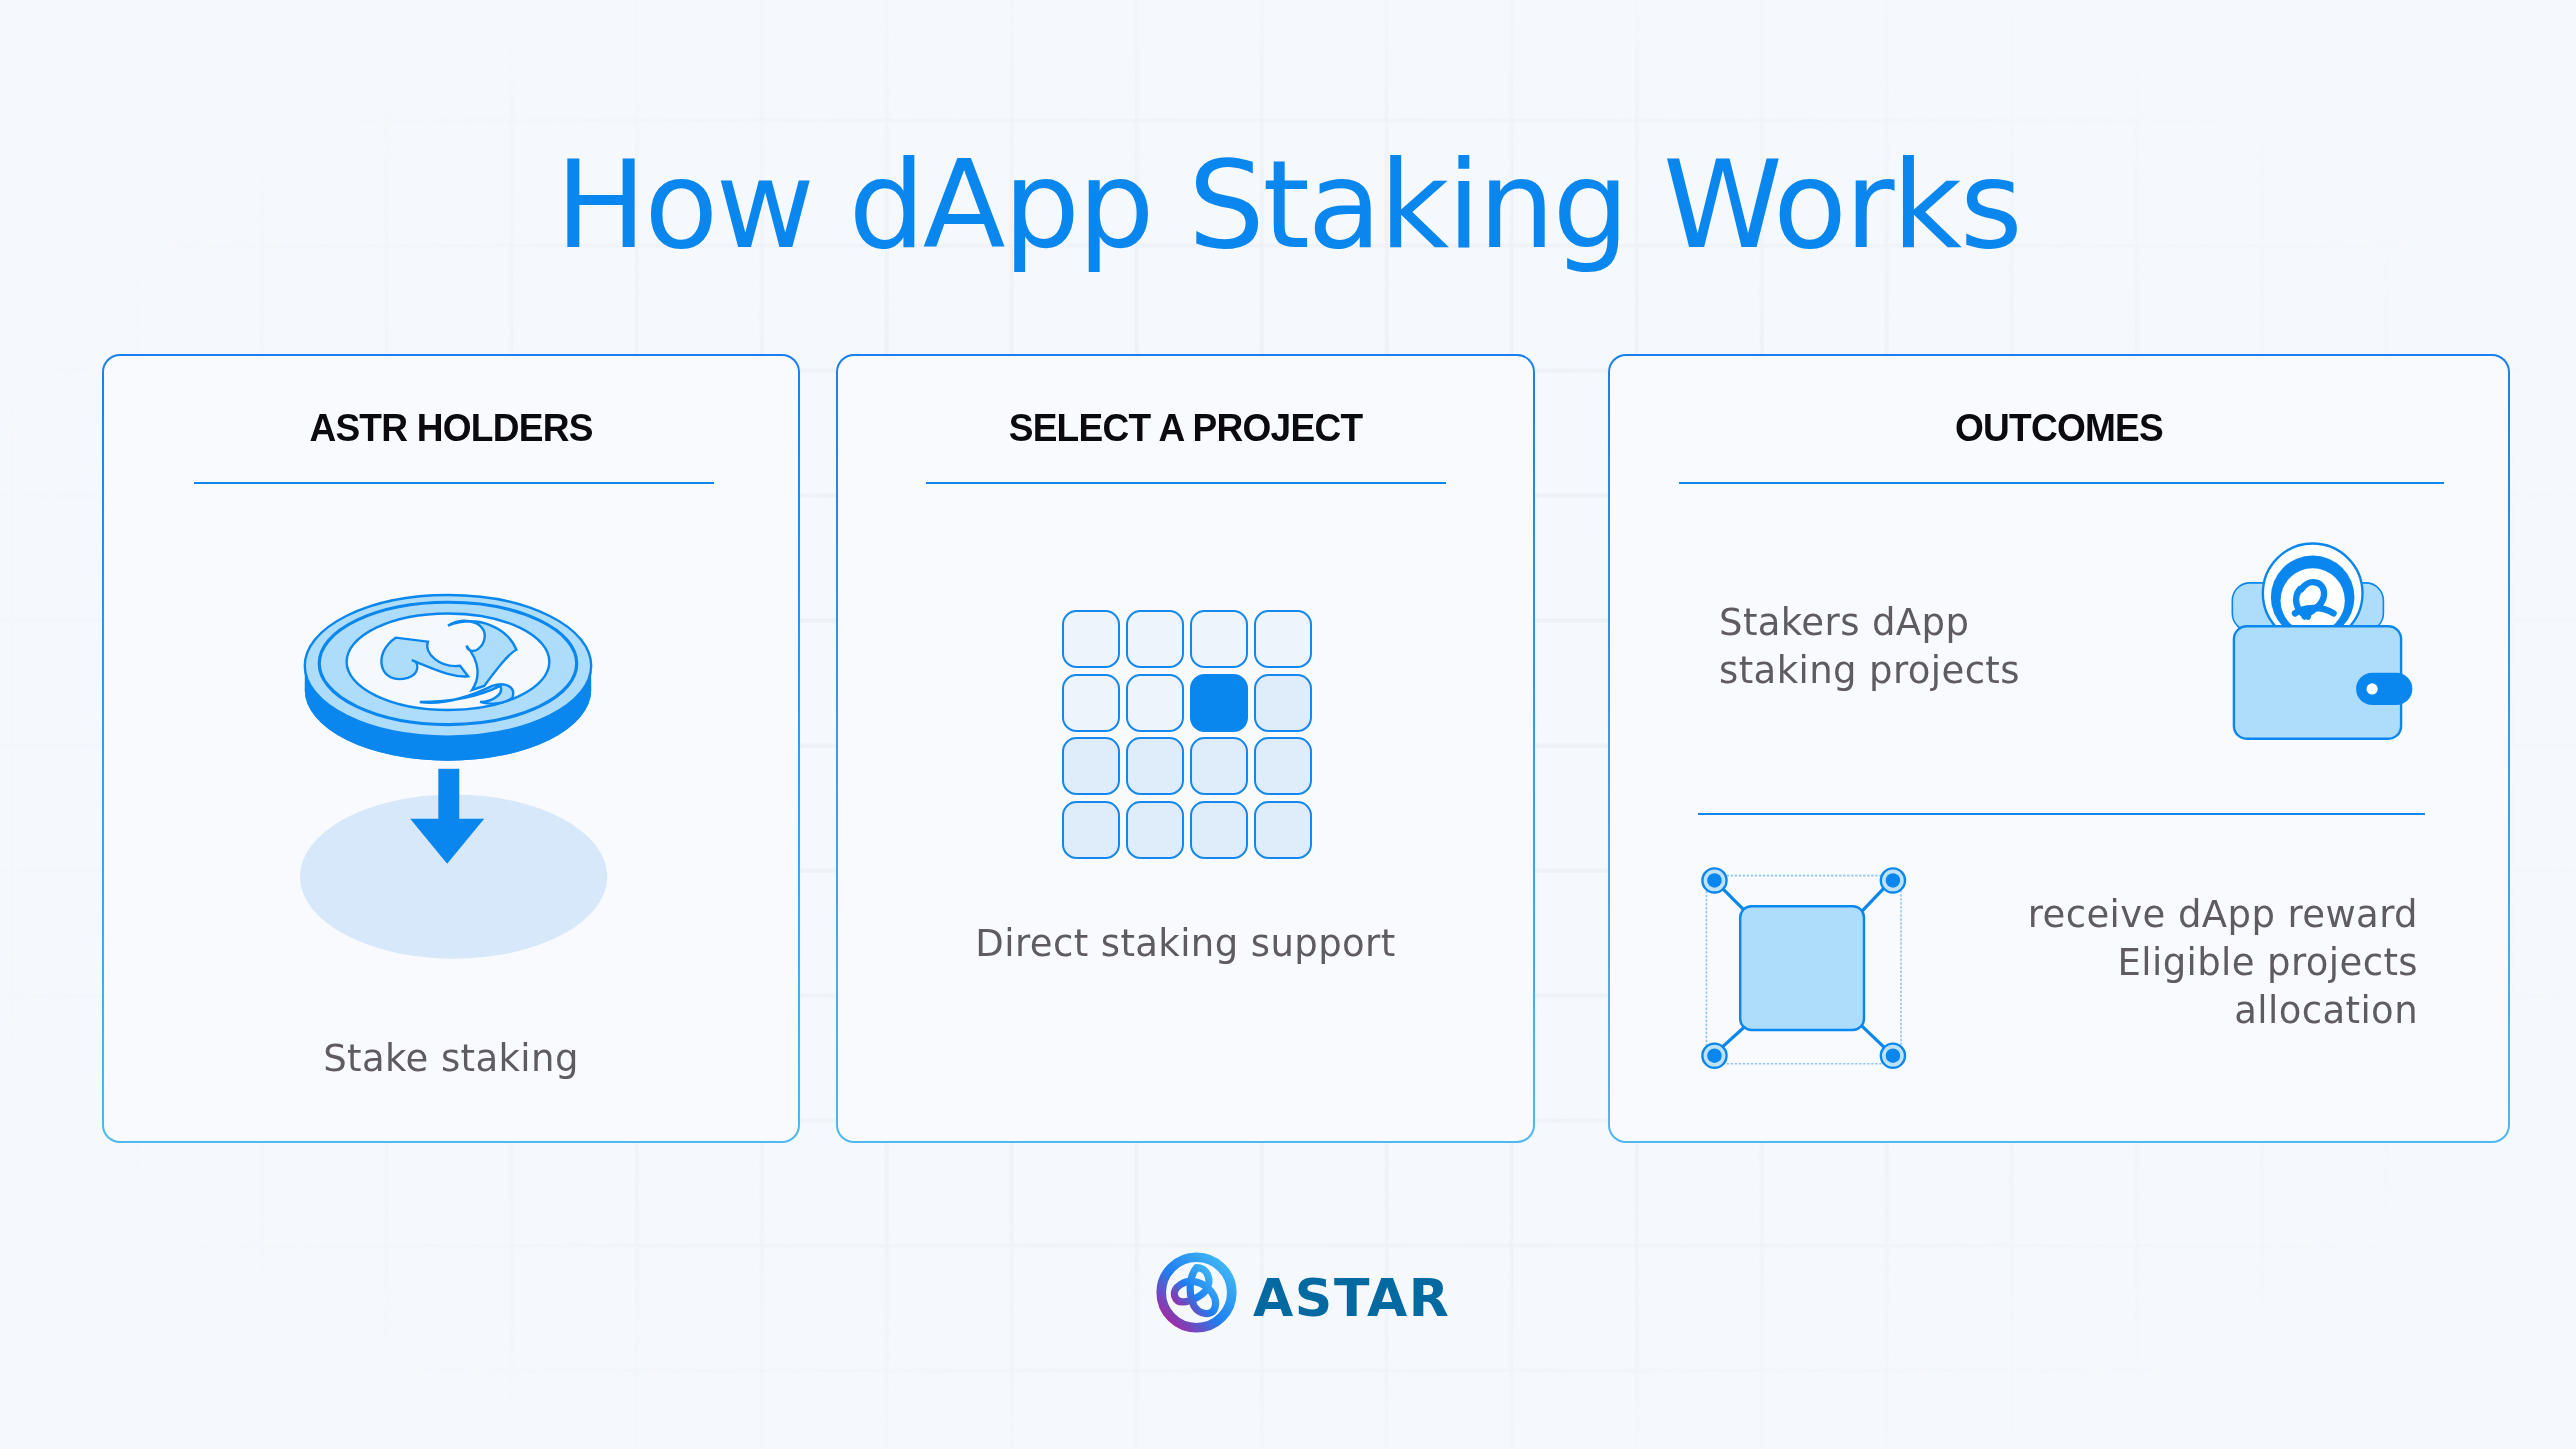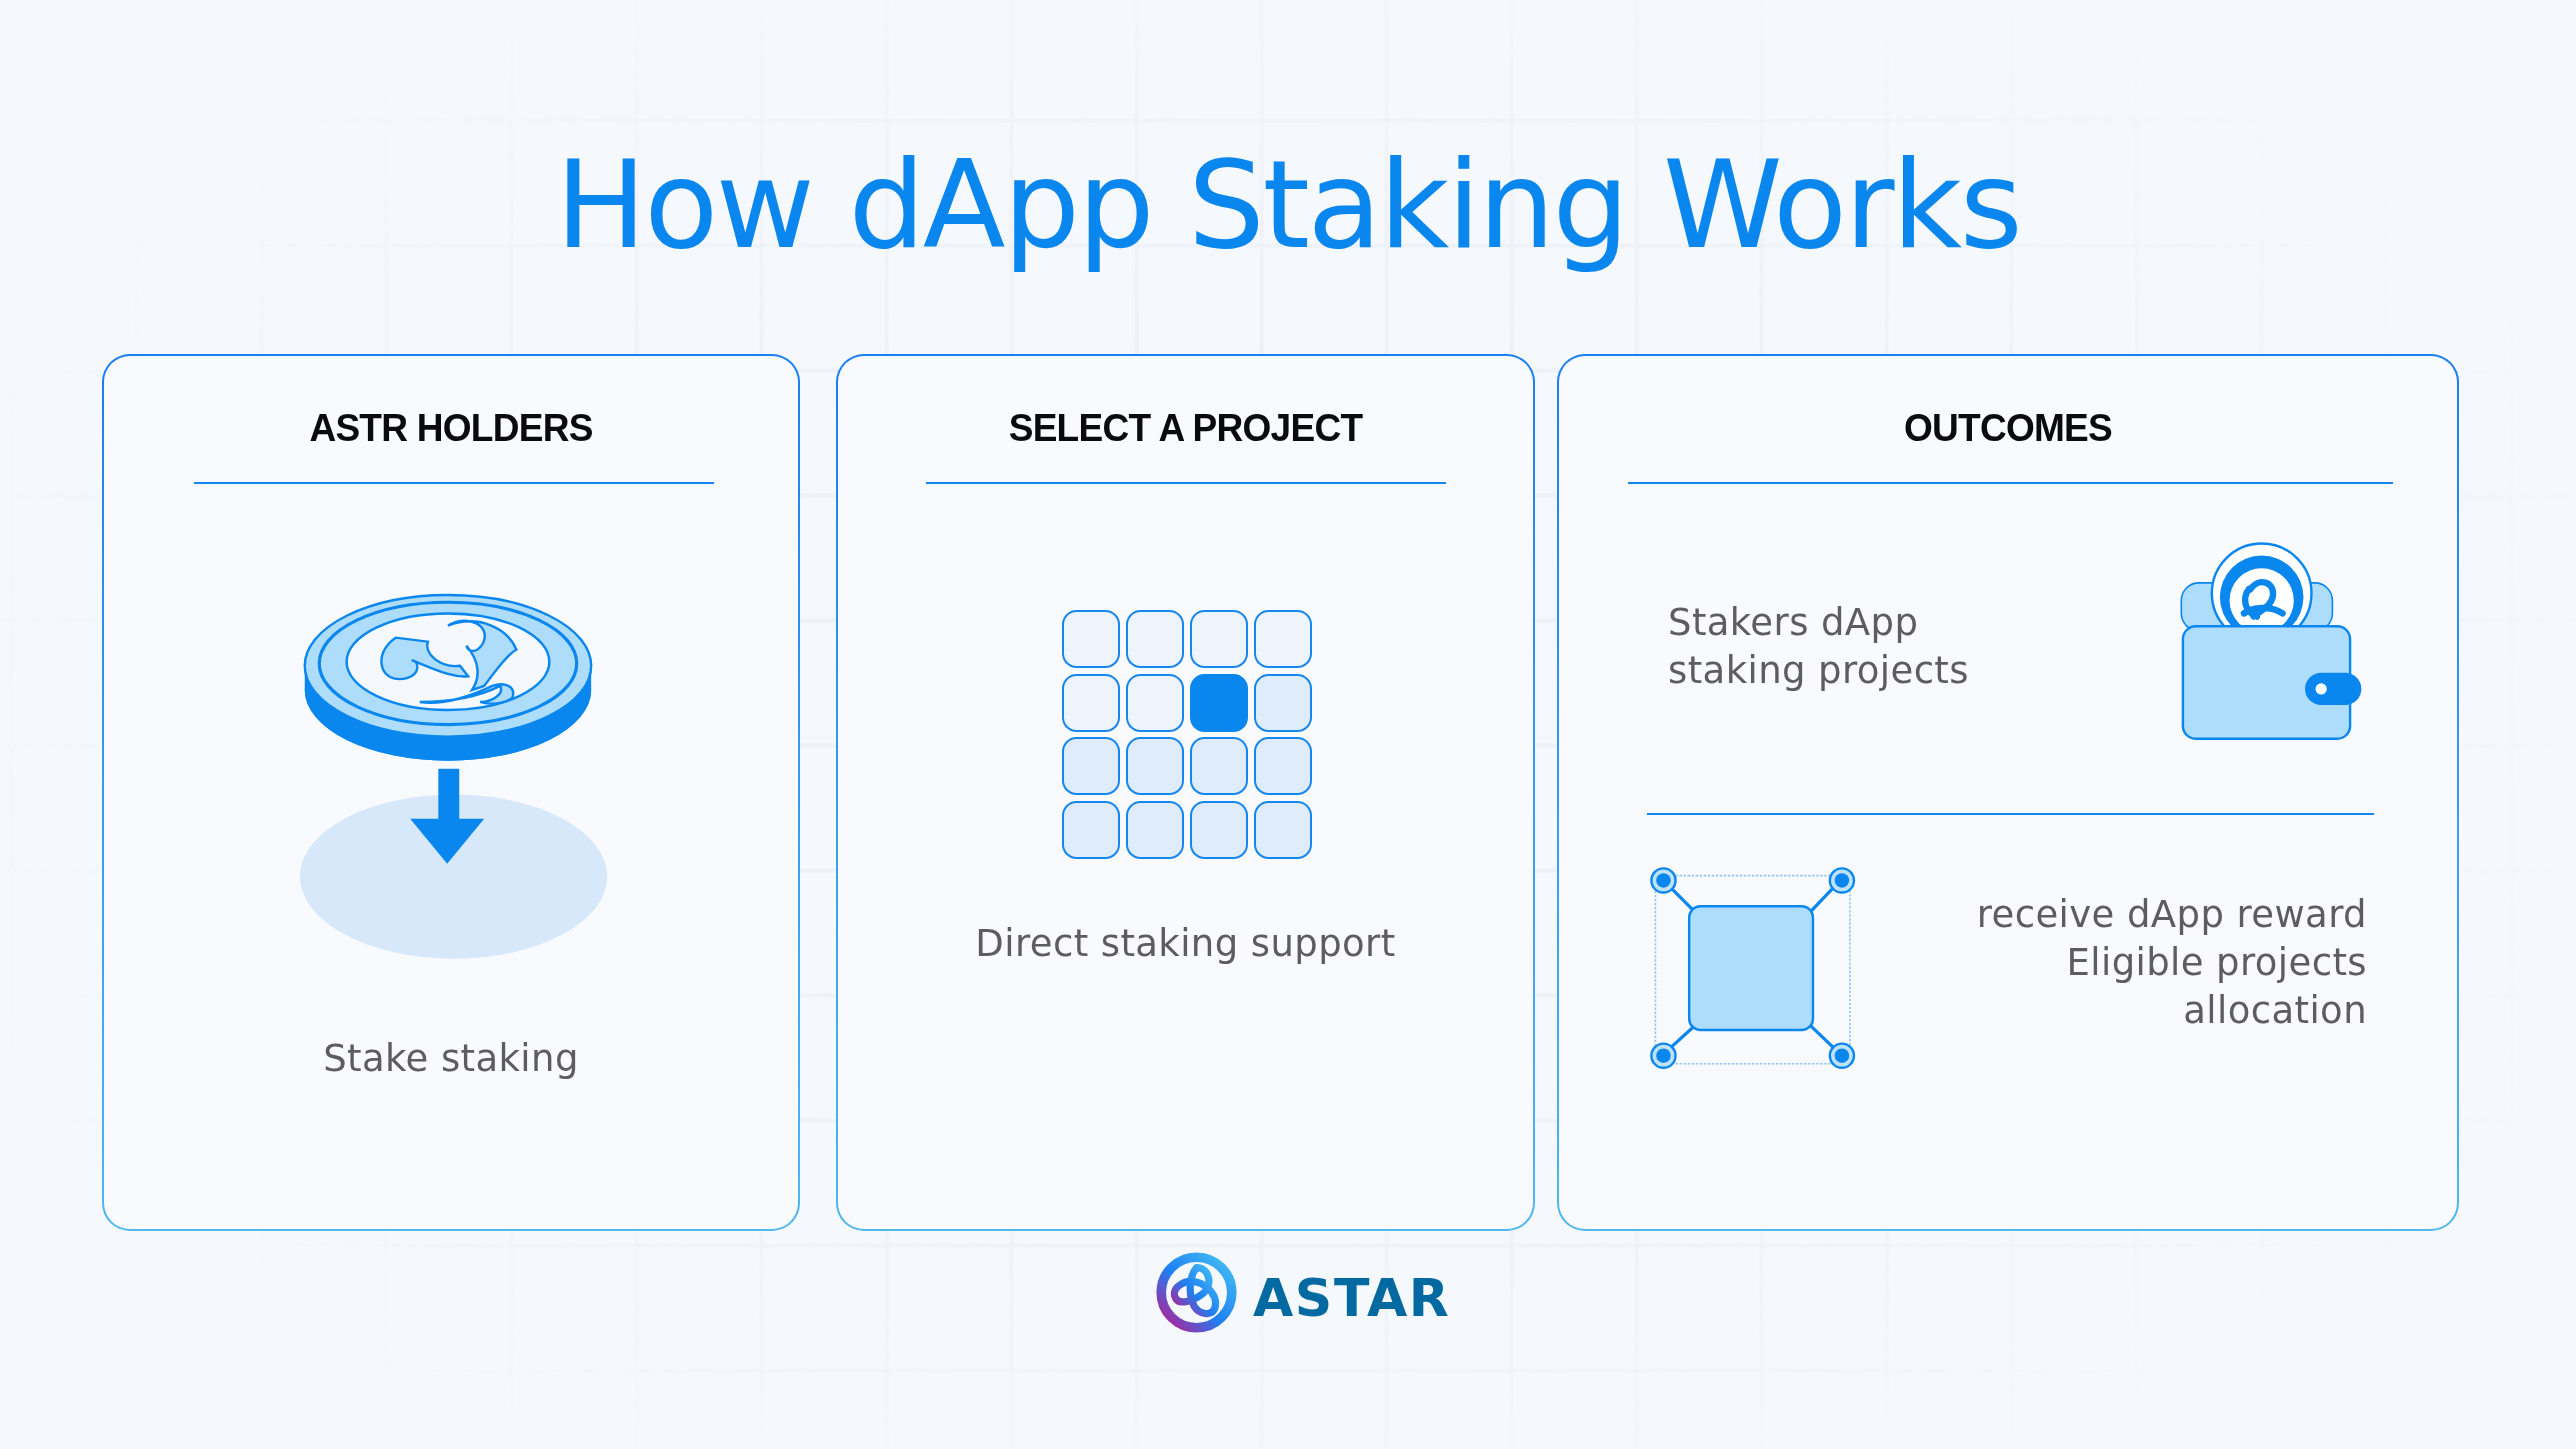--- a/index.html
+++ b/index.html
@@ -20,22 +20,22 @@
     opacity: 0.6;
   }
   .title {
     position: absolute; left: 0; right: 0; top: 129px;
     text-align: center;
     font-family: "DejaVu Sans", sans-serif;
     font-size: 121px; font-weight: 500; letter-spacing: -2.4px;
     color: #0a87ee; line-height: 1;
   }
   .card {
-    position: absolute; top: 354px; height: 877px;
-    border-radius: 28px;
+    position: absolute; top: 354px; height: 789px;
+    border-radius: 18px;
     box-sizing: border-box;
     border: 2.4px solid transparent;
     background:
       linear-gradient(#f8fafd, #f8fafd) padding-box,
       linear-gradient(to bottom, #1a7ff0, #4fb8ee) border-box;
   }
   .card-title {
     position: absolute; left: 0; right: 0; top: 50px;
     text-align: center; color: #0b0b0f;
     font-family: "Liberation Sans", sans-serif;
@@ -119,21 +119,21 @@
 
     <div class="tile shaded" style="left:0;   top:191px;"></div>
     <div class="tile shaded" style="left:64px; top:191px;"></div>
     <div class="tile shaded" style="left:128px; top:191px;"></div>
     <div class="tile shaded" style="left:192px; top:191px;"></div>
   </div>
 
   <div class="caption" style="left:0; right:0; top:564px; text-align:center;">Direct staking support</div>
 </section>
 
-<section class="card" style="left:1557px; width:902px;">
+<section class="card" style="left:1608px; width:902px;">
   <div class="card-title">OUTCOMES</div>
   <div class="card-rule" style="left:69px; width:765px;"></div>
 
   <div>
     <div class="caption" style="left:109px; top:243px; text-align:left;">
       <div>Stakers dApp</div>
       <div>staking projects</div>
     </div>
     <svg style="position:absolute; left:611px; top:177px;" width="193" height="217" viewBox="0 0 240 270">
       <rect x="14" y="62" width="188" height="60" rx="22" fill="#aedcfb" stroke="#0a87ee" stroke-width="2"></rect>

